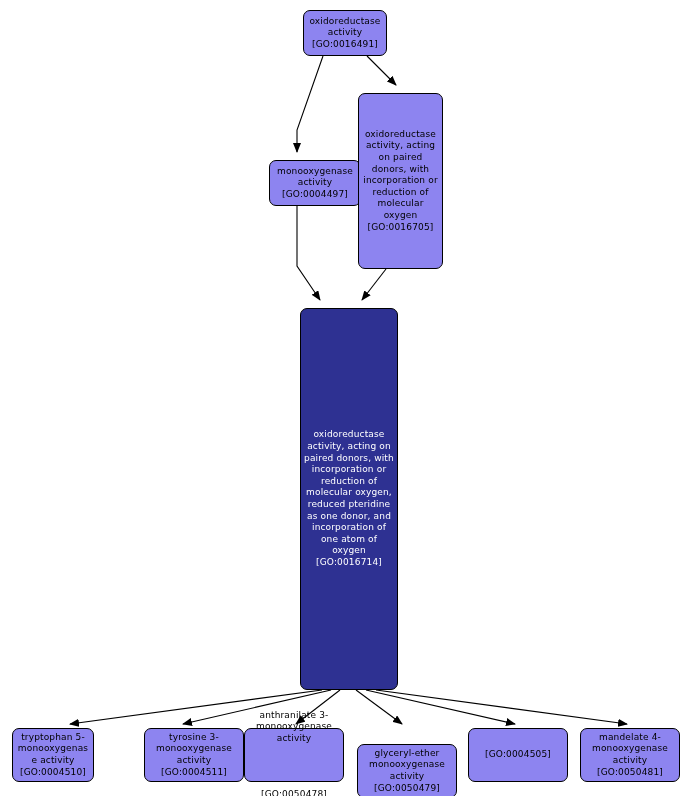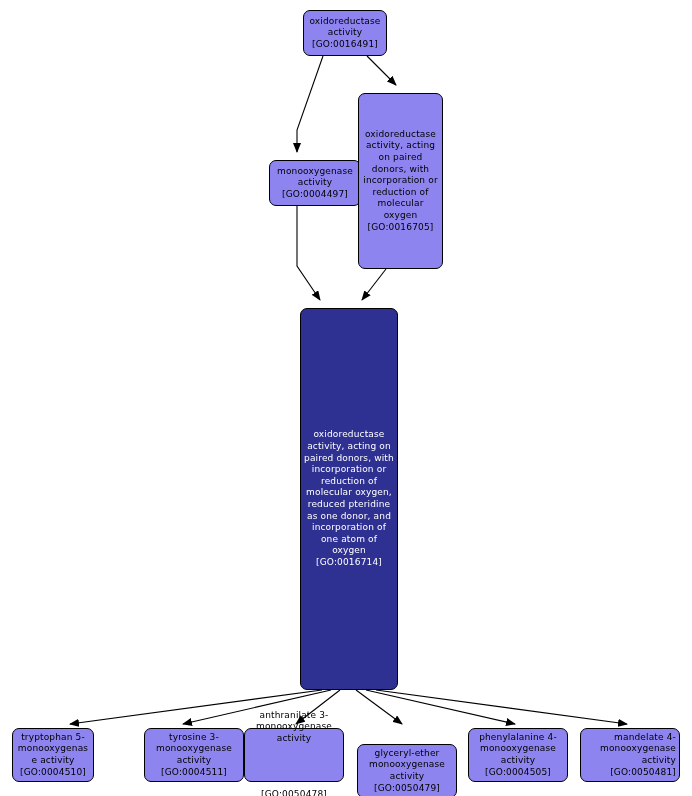--- a/index.html
+++ b/index.html
@@ -108,21 +108,20 @@
       </div>
       <div class="go-node light" style="left: 244px; top: 728px; width: 100px; height: 54px; gap: 44px;">
         <span class="node-label">anthranilate 3-monooxygenase activity</span>
         <span class="node-id">[GO:0050478]</span>
       </div>
       <div class="go-node light" style="left: 357px; top: 728px; width: 100px; height: 54px; margin-top: 16px;">
         <span class="node-label">glyceryl-ether monooxygenase activity</span>
         <span class="node-id">[GO:0050479]</span>
       </div>
       <div class="go-node light" style="left: 468px; top: 728px; width: 100px; height: 54px;">
-        <span class="node-label">phenylalanine 4-monooxygenase activity</span>
         <span class="node-id">[GO:0004505]</span>
       </div>
-      <div class="go-node light" style="left: 580px; top: 728px; width: 100px; height: 54px; text-align: right;">
+      <div class="go-node light" style="left: 580px; top: 728px; width: 100px; height: 54px;">
         <span class="node-label">mandelate 4-monooxygenase activity</span>
         <span class="node-id">[GO:0050481]</span>
       </div>
     </div>
 </div>
 
 </body></html>

